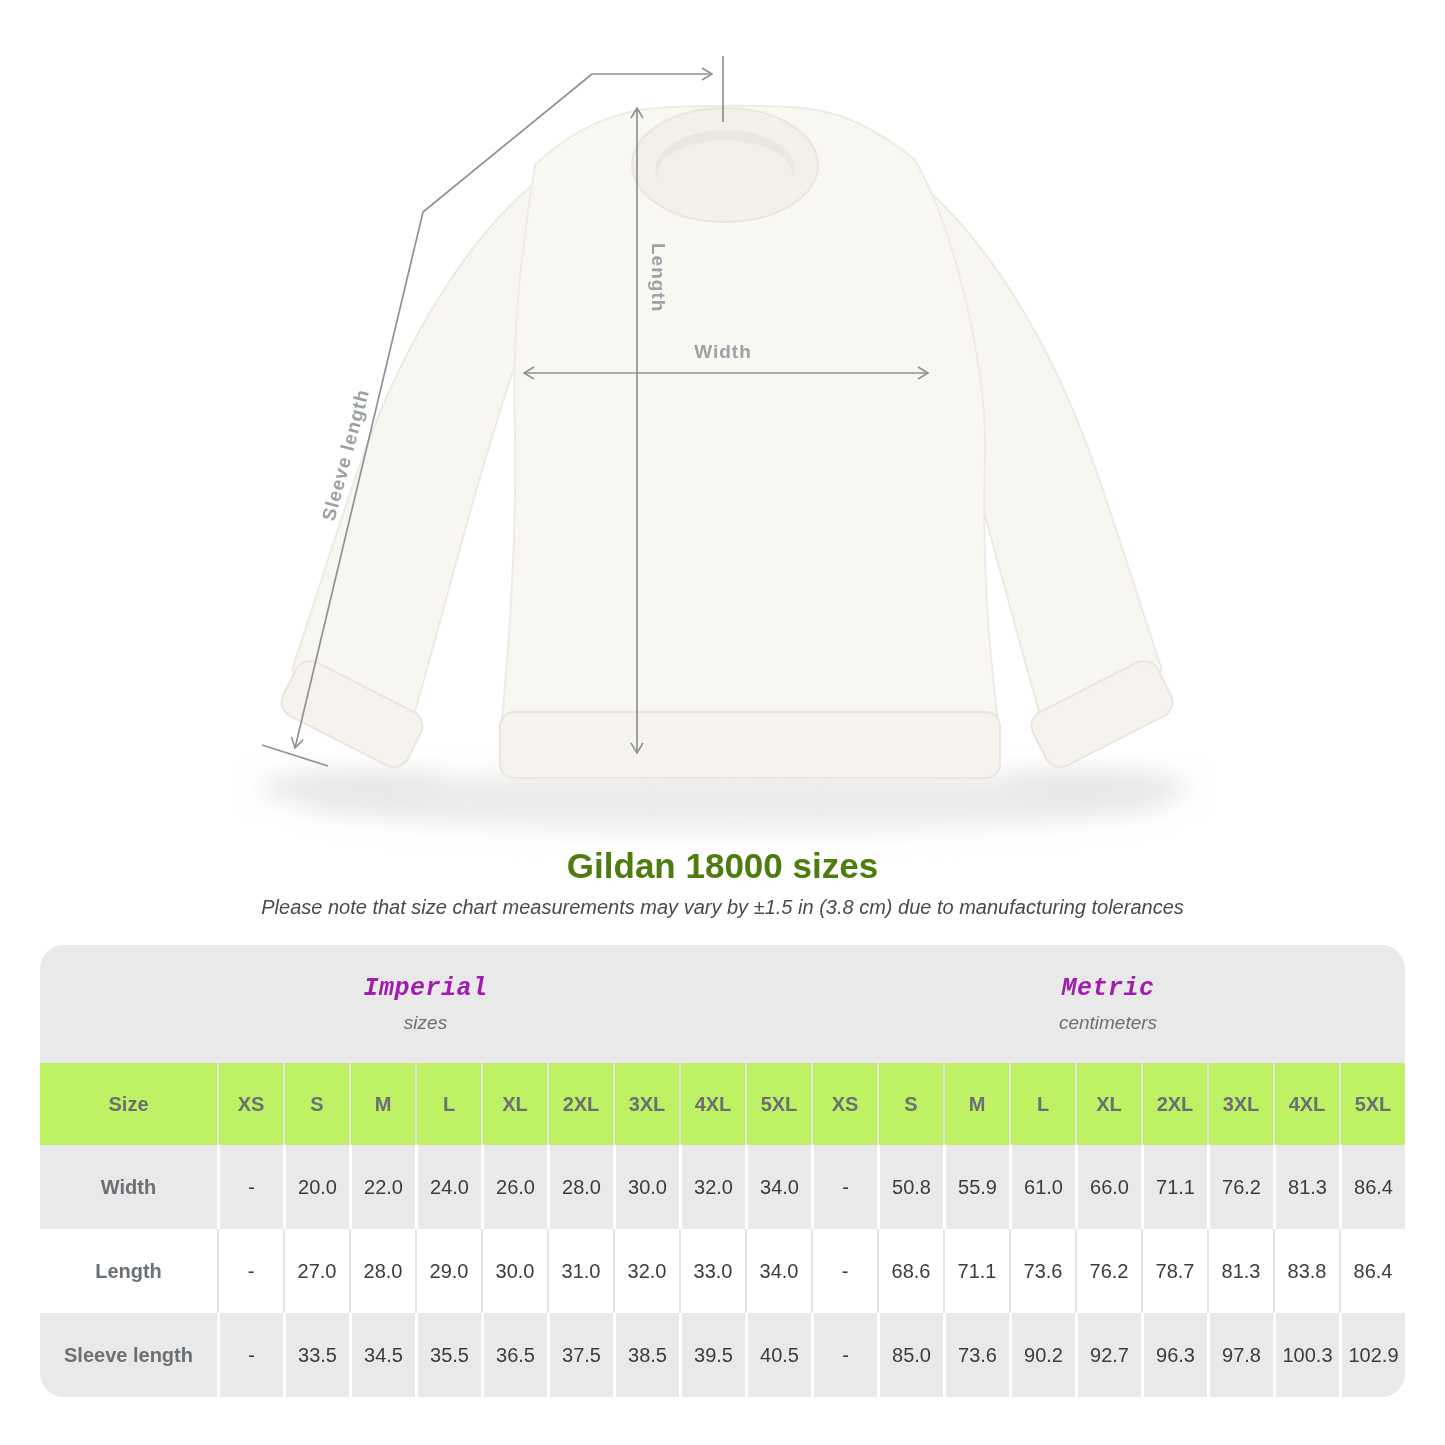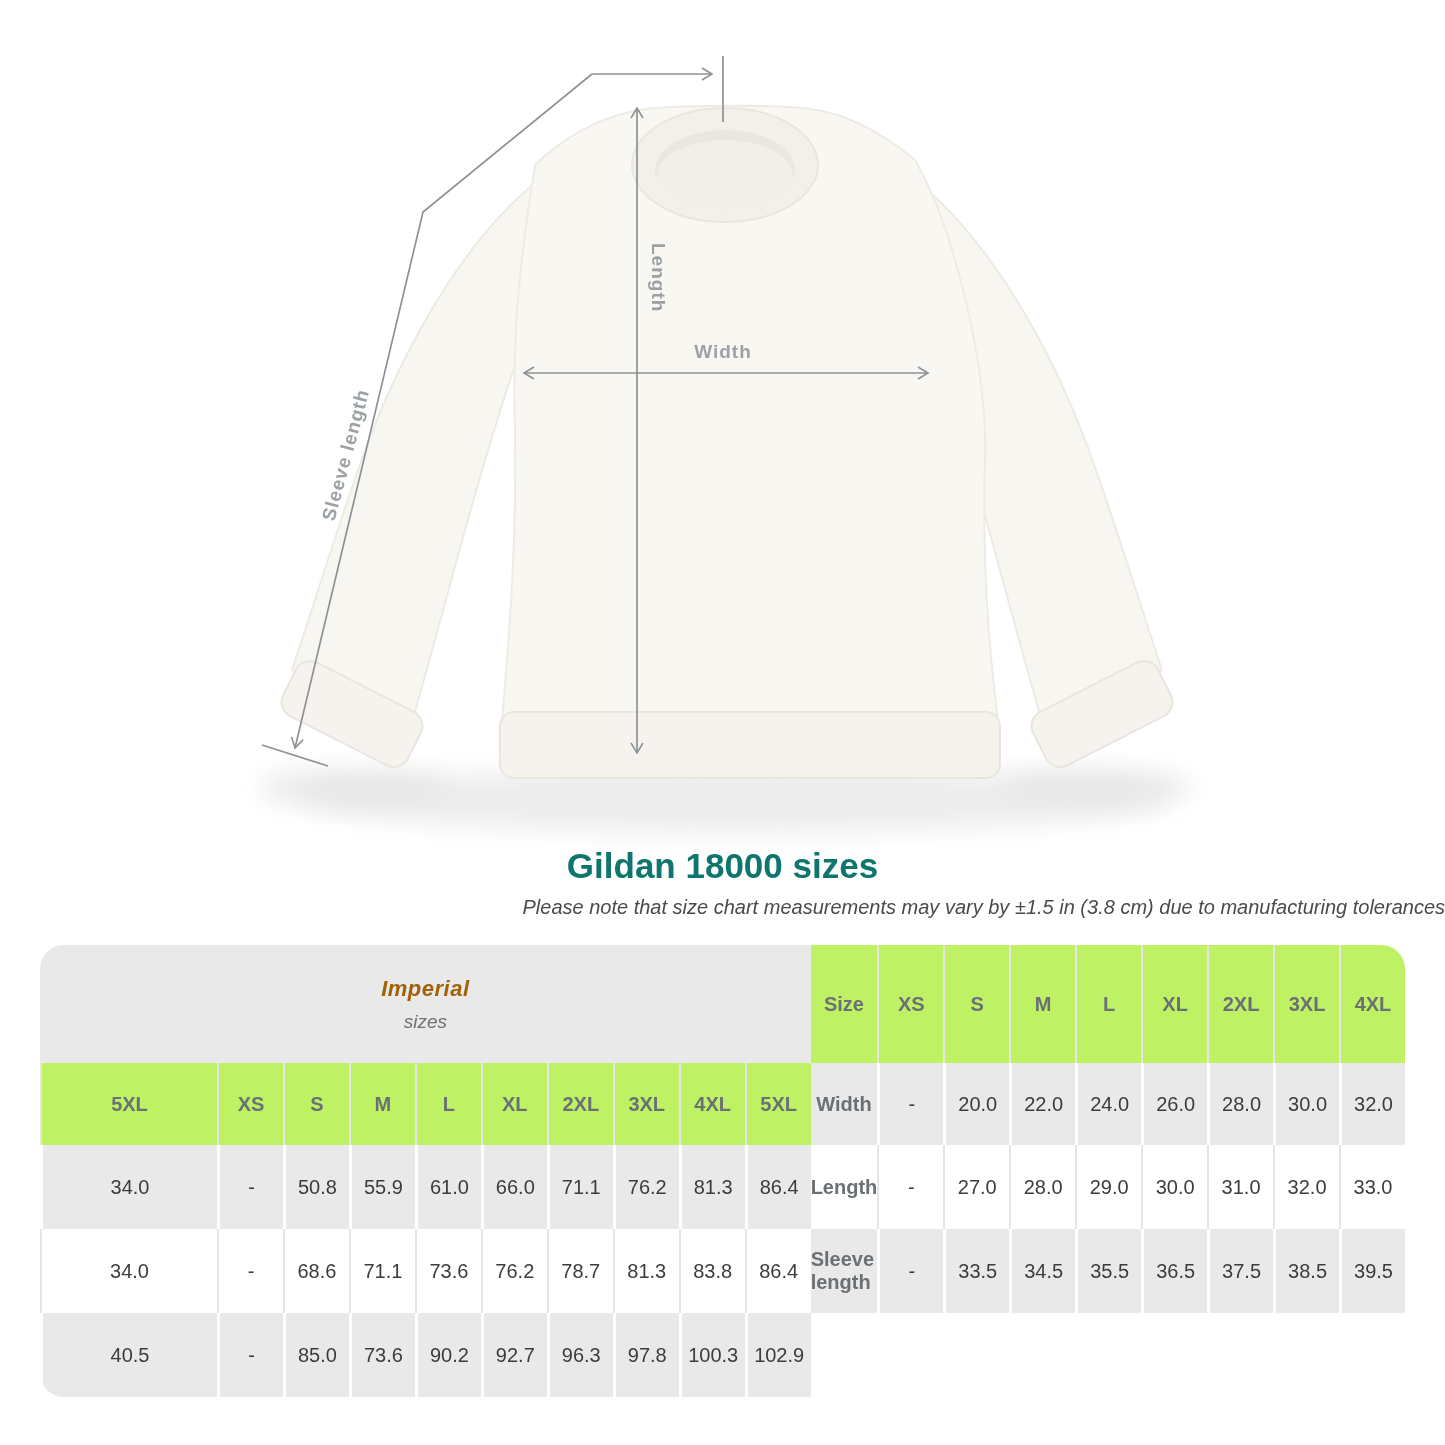--- a/index.html
+++ b/index.html
@@ -6,31 +6,31 @@
   .stage{position:relative;width:1445px;height:1445px;background:#ffffff;overflow:hidden;
          font-family:"Liberation Sans", sans-serif;}
   
   .diagram-label{position:absolute;font-weight:bold;color:#9ba1a4;font-size:19px;
                  letter-spacing:1px;white-space:nowrap;}
   .len-lab{left:669px;top:243px;transform:rotate(90deg);transform-origin:0 0;}
   .wid-lab{left:723px;top:341px;transform:translateX(-50%);}
   .slv-lab{left:346px;top:455px;transform:translate(-50%,-50%) rotate(-75deg);}
   
   .title{position:absolute;top:846px;left:0;width:100%;text-align:center;
-         font-size:35px;font-weight:bold;color:#0f766e;}
-  .note{position:absolute;top:896px;left:0;width:100%;text-align:right;
+         font-size:35px;font-weight:bold;color:#4d7c0f;}
+  .note{position:absolute;top:896px;left:0;width:100%;text-align:center;
         font-size:20px;font-style:italic;color:#4a4a4a;}
   
   .size-table{position:absolute;left:40px;top:945px;width:1365px;height:452px;
               border-radius:24px;overflow:hidden;display:grid;
               grid-template-columns:177px repeat(18,1fr);
               grid-template-rows:118px 82px 84px 84px 84px;background:#ffffff;}
   .group-cell{background:#e9e9e9;display:flex;flex-direction:column;
               align-items:center;justify-content:center;gap:9px;}
-  .group-name{font-size:22px;font-weight:bold;font-style:italic;color:#a16207;letter-spacing:.5px;}
+  .group-name{font-size:25px;font-weight:bold;font-style:italic;color:#a21caf;letter-spacing:.5px;font-family:Liberation Mono, monospace;}
   .group-unit{font-size:19px;font-style:italic;color:#6b7074;}
   .hcell,.rlabel,.val{display:flex;align-items:center;justify-content:center;}
   .hcell{font-weight:bold;font-size:20px;color:#6b7074;border-left:2px solid #e5e5e5;background:#bef264;}
   .hcell.size-label{border-left:0;}
   .rlabel{font-weight:bold;font-size:20px;color:#6b7074;background:#fff;}
   .val{font-size:20px;color:#3a3d3f;border-left:2px solid #e5e5e5;background:#fff;}
   .band{background:#e9e9e9;}
   .val.band{border-left:3px solid #ffffff;}
   .rlabel.band{border-left:0;}
   svg{position:absolute;left:0;top:0;}
@@ -91,20 +91,24 @@
   <div class="diagram-label wid-lab">Width</div>
   <div class="diagram-label slv-lab">Sleeve length</div>
 
   <div class="title">Gildan 18000 sizes</div>
   <div class="note">Please note that size chart measurements may vary by ±1.5 in (3.8 cm) due to manufacturing tolerances</div>
 
   <div class="size-table">
       <div class="group-cell" style="grid-column: 1 / span 10;">
         <div class="group-name">Imperial</div>
         <div class="group-unit">sizes</div>
+      </div>
+      <div class="group-cell" style="grid-column: 11 / span 9;">
+        <div class="group-name">Metric</div>
+        <div class="group-unit">centimeters</div>
       </div>
       <div class="hcell size-label">Size</div>
       <div class="hcell">XS</div>
       <div class="hcell">S</div>
       <div class="hcell">M</div>
       <div class="hcell">L</div>
       <div class="hcell">XL</div>
       <div class="hcell">2XL</div>
       <div class="hcell">3XL</div>
       <div class="hcell">4XL</div>

